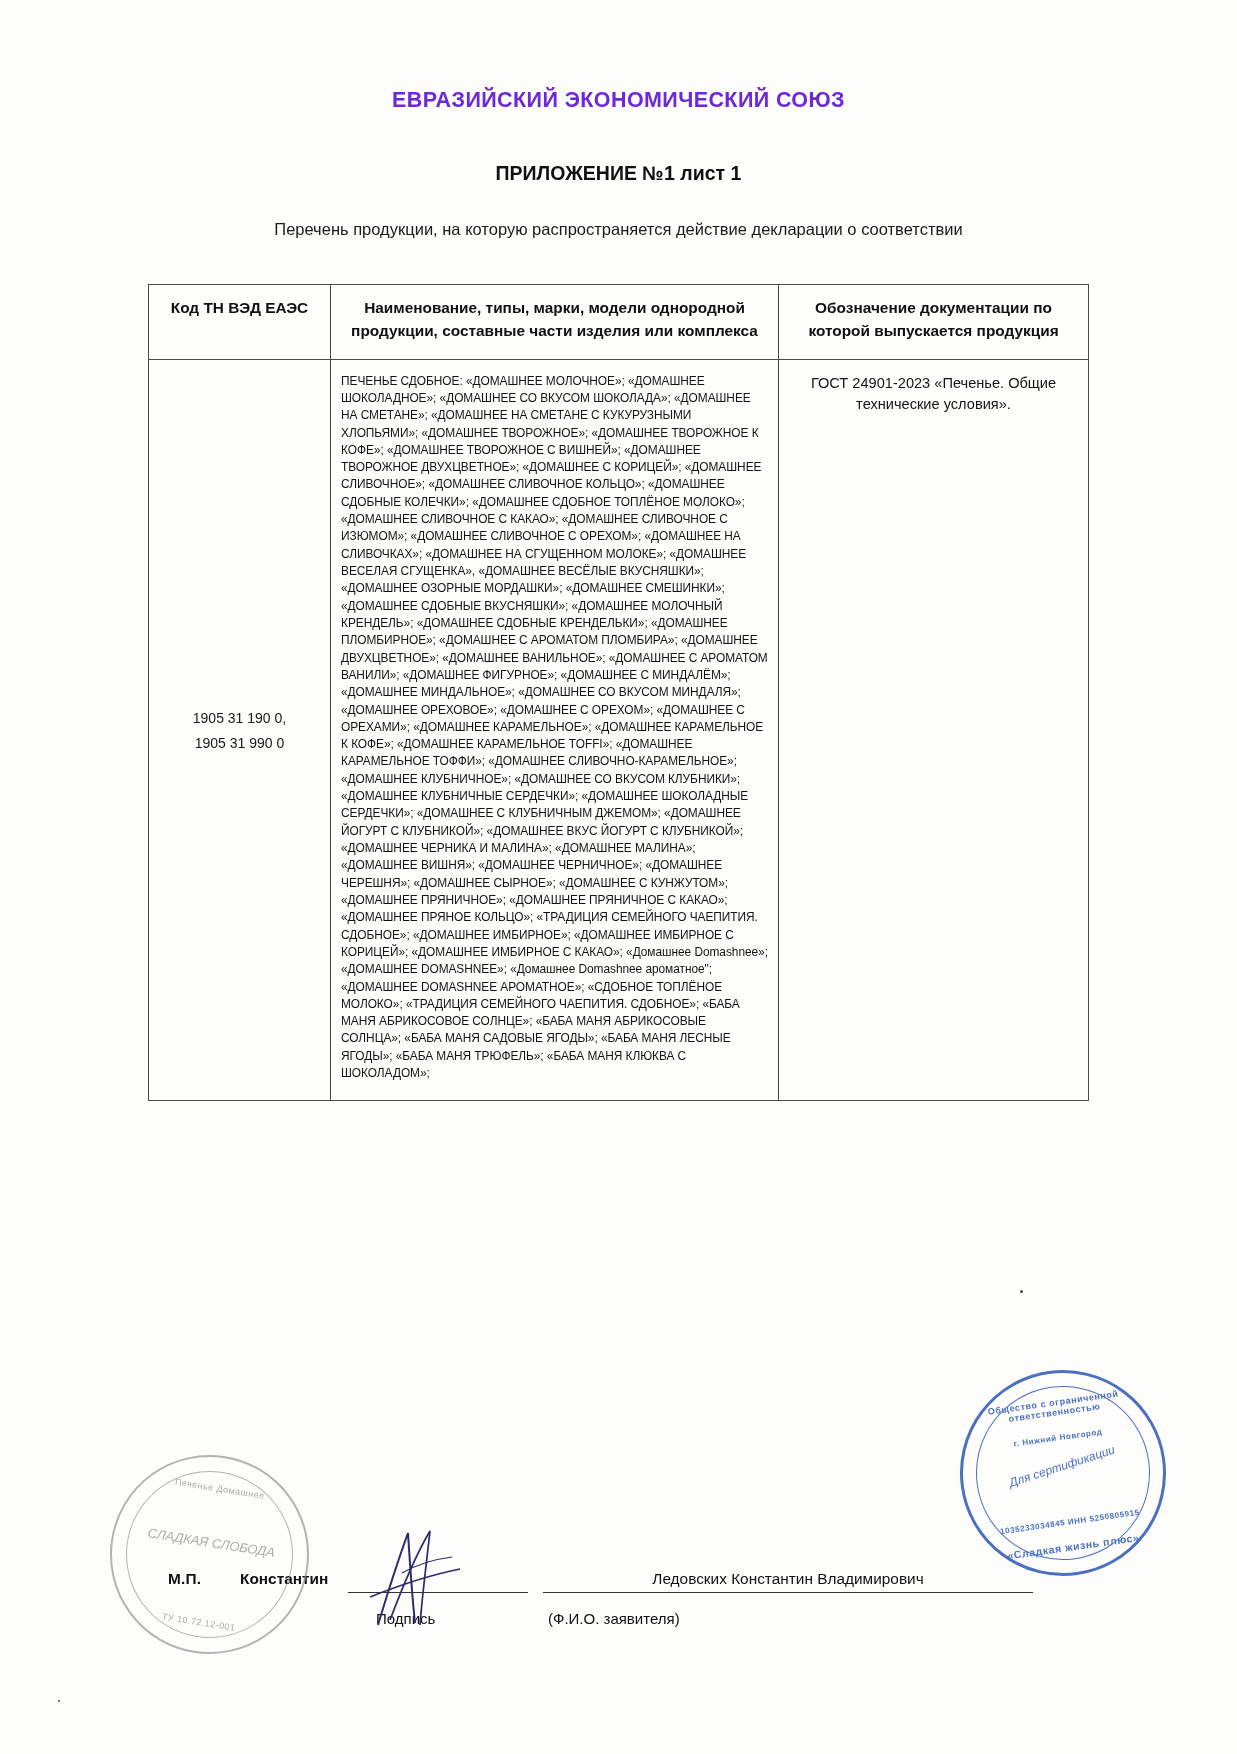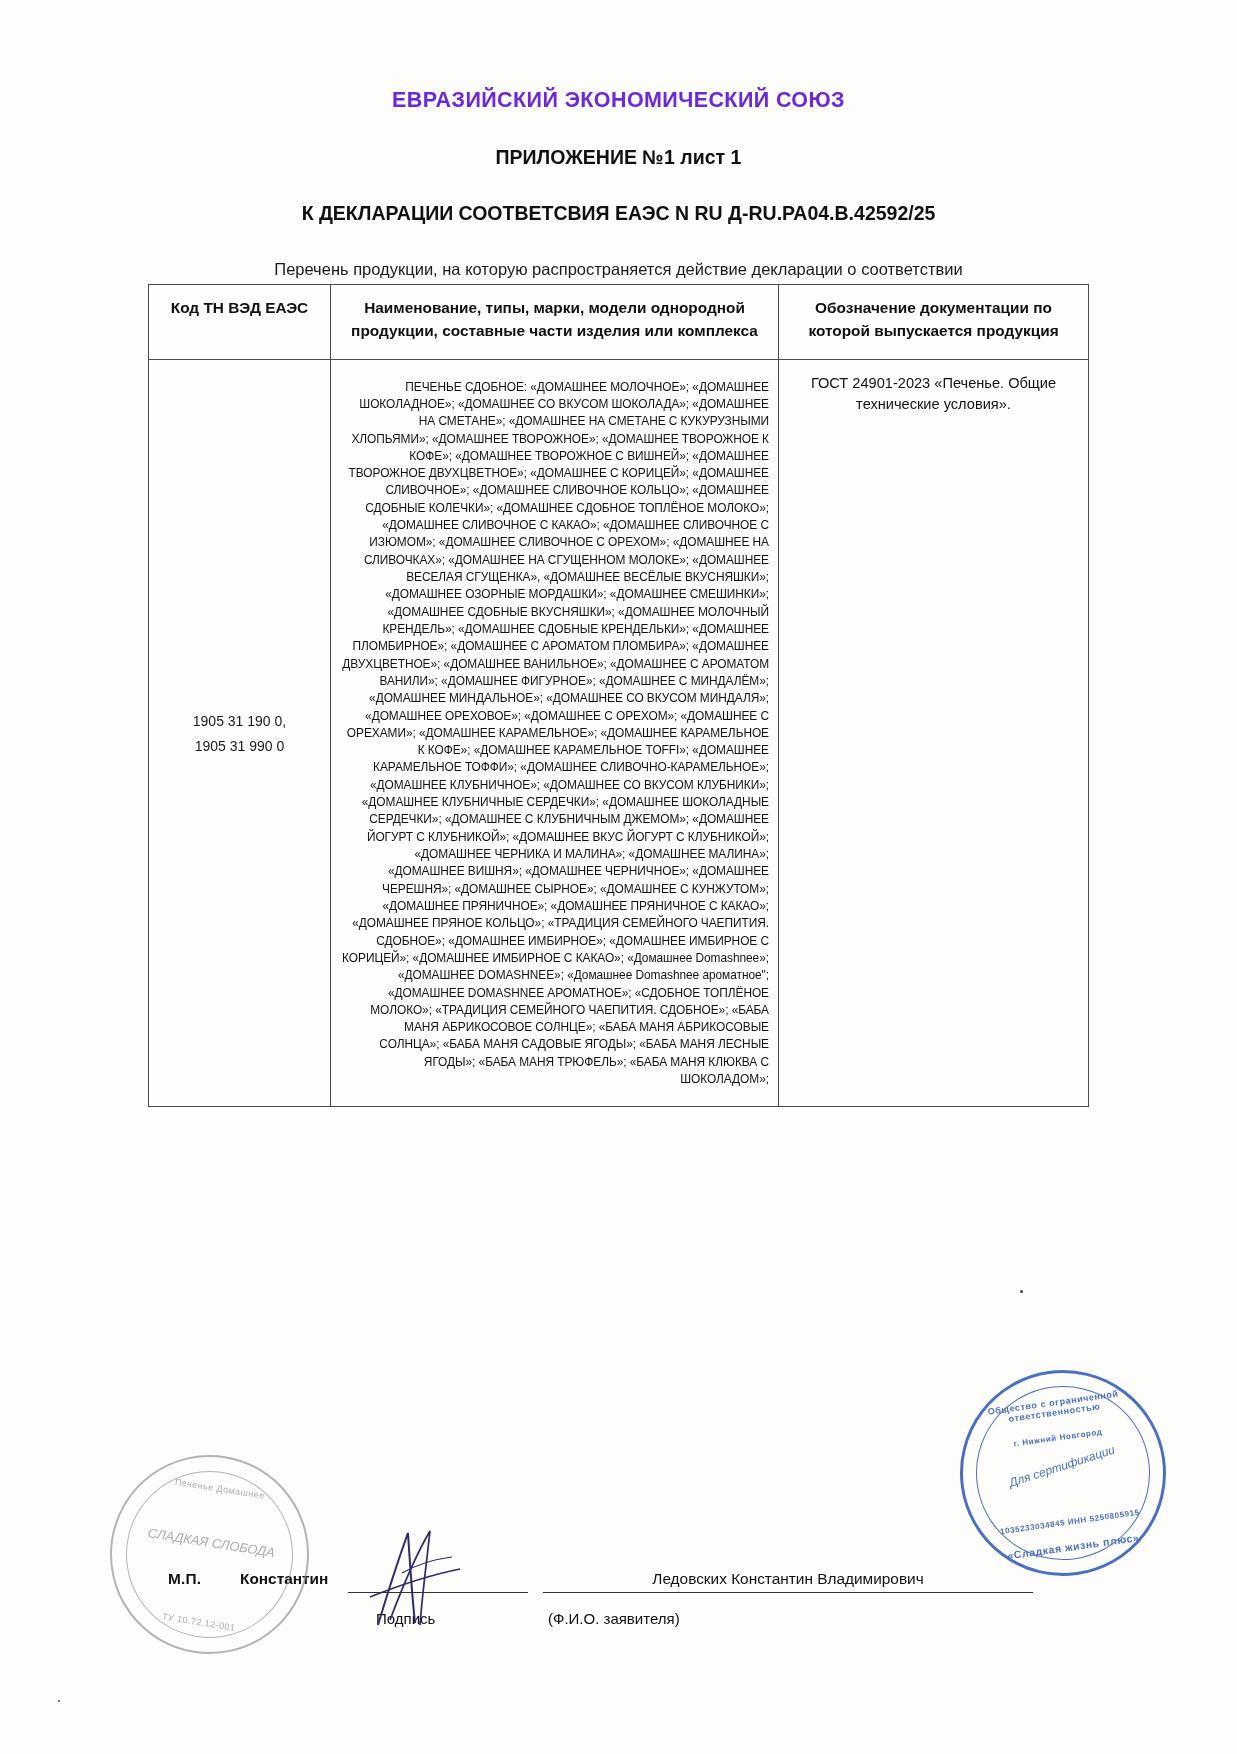--- a/index.html
+++ b/index.html
@@ -25,21 +25,21 @@
     padding-top: 88px;
     text-align: center;
   }
   .h-union {
     font-size: 21.5px;
     font-weight: bold;
     letter-spacing: 0.4px;
     color: #6d28d9;
   }
   .h-appendix {
-    margin-top: 33px;
+    margin-top: 49px;
     font-size: 19.5px;
     font-weight: bold;
     color: #111;
   }
   .h-decl {
     margin-top: 33px;
     font-size: 19.5px;
     font-weight: bold;
     color: #111;
   }
@@ -88,22 +88,22 @@
     position: absolute;
     left: 0;
     right: 0;
     top: 50%;
     transform: translateY(-50%);
     line-height: 1.75;
   }
   td.names {
     font-size: 11.9px;
     line-height: 1.455;
-    padding: 19px 9px 18px 10px;
-    text-align: right;
+    padding: 13px 9px 18px 10px;
+    text-align: left;
     color: #131313;
     letter-spacing: -0.05px;
   }
   td.docs {
     font-size: 14.6px;
     line-height: 1.5;
     padding: 13px 10px 10px 10px;
     text-align: center;
     color: #131313;
   }
@@ -267,21 +267,20 @@
   }
 </style>
 </head>
 <body>
 
 <div class="page">
 
   <div class="header">
     <div class="h-union">ЕВРАЗИЙСКИЙ ЭКОНОМИЧЕСКИЙ СОЮЗ</div>
     <div class="h-appendix">ПРИЛОЖЕНИЕ №1 лист 1</div>
-    <div class="h-decl">К ДЕКЛАРАЦИИ СООТВЕТСВИЯ ЕАЭС N RU Д-RU.РА04.В.42592/25</div>
     <div class="h-sub">Перечень продукции, на которую распространяется действие декларации о соответствии</div>
   </div>
 
   <div class="table-wrap">
     <table class="product">
       <colgroup>
         <col class="c1">
         <col class="c2">
         <col class="c3">
       </colgroup>

